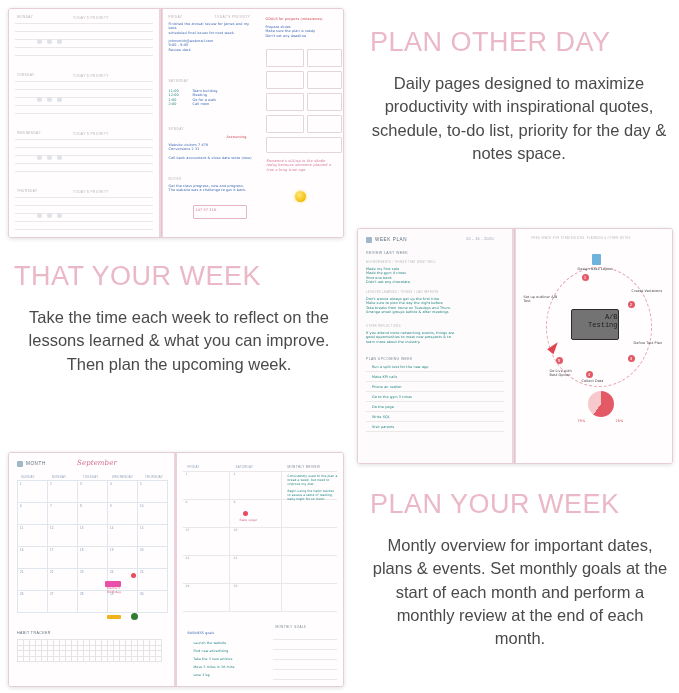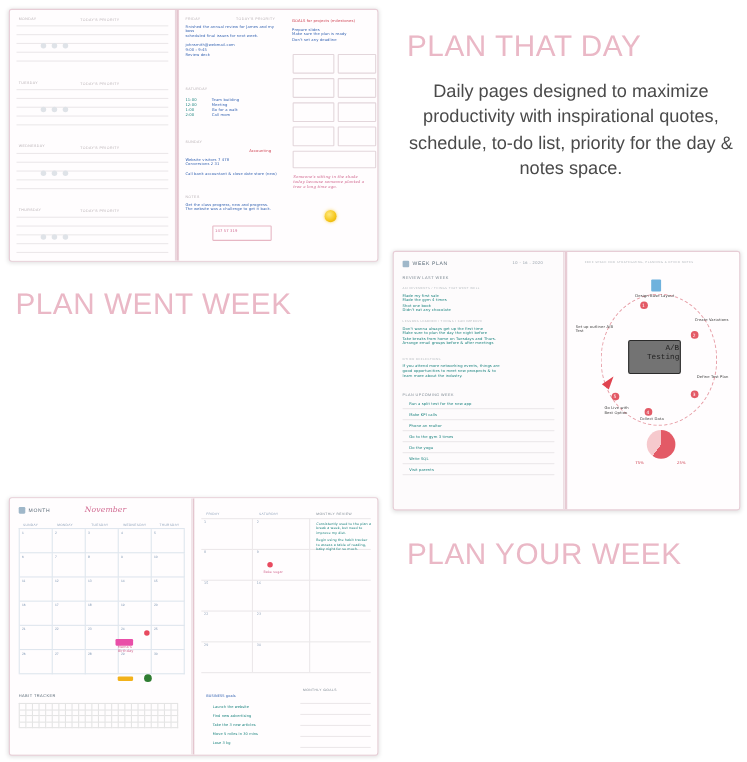--- a/index.html
+++ b/index.html
@@ -321,26 +321,27 @@
       <div class="hand pink script" style="left:104px; top:150px; width:70px; font-size:3.6px">Someone's sitting in the shade today because someone planted a tree a long time ago.</div>
 
       <div class="tinybox" style="left:30px; top:196px; width:52px; height:12px; border-color:#e7b7c4"></div>
       <div class="hand pink" style="left:33px; top:199px">147  57  319</div>
 
       <div class="bulb" style="left:132px; top:182px"></div>
     </div>
   </div>
 
   <div class="section" style="left:370px; top:28px; width:298px;">
-    <h2 class="headline">PLAN THAT DAY</h2>
+    <h2 class="headline">PLAN OTHER DAY</h2>
     <p class="body-text">Daily pages designed to maximize productivity with inspirational quotes, schedule, to-do list, priority for the day &amp; notes space.</p>
   </div>
 
   <div class="section" style="left:14px; top:262px; width:330px;">
-    <h2 class="headline">PLAN WENT WEEK</h2>
+    <h2 class="headline">THAT YOUR WEEK</h2>
+    <p class="body-text">Take the time each week to reflect on the lessons learned &amp; what you can improve. Then plan the upcoming week.</p>
   </div>
 
   <div class="spread" id="spread-week">
     <div class="leaf left">
       <div class="swatch" style="left:8px; top:8px; width:6px; height:6px; background:#9fb7c9; border-radius:1px"></div>
       <div class="hdr-label" style="left:17px; top:8px; font-size:4.6px; color:#5b6b78; letter-spacing:0.6px">WEEK PLAN</div>
       <div class="hdr-label" style="left:108px; top:8px; font-size:3.6px; color:#8e9aa4">10 - 16 . 2020</div>
 
       <div class="hdr-label" style="left:8px; top:22px; font-size:3.6px; color:#7c8892">REVIEW LAST WEEK</div>
 
@@ -413,21 +414,21 @@
       <div class="pie" style="left:72px; top:162px; width:26px; height:26px"></div>
       <div class="hand red" style="left:62px; top:190px; font-size:3.4px">75%</div>
       <div class="hand red" style="left:100px; top:190px; font-size:3.4px">25%</div>
     </div>
   </div>
 
   <div class="spread" id="spread-month">
     <div class="leaf left">
       <div class="swatch" style="left:8px; top:8px; width:6px; height:6px; background:#9fb7c9; border-radius:1px"></div>
       <div class="hdr-label" style="left:17px; top:8px; font-size:4.6px; color:#5b6b78; letter-spacing:0.6px">MONTH</div>
-      <div class="hand pink script" style="left:68px; top:6px; font-size:7px">November</div>
+      <div class="hand pink script" style="left:68px; top:6px; font-size:7px">September</div>
 
       <div class="dow" style="left:12px; top:22px">SUNDAY</div>
       <div class="dow" style="left:43px; top:22px">MONDAY</div>
       <div class="dow" style="left:74px; top:22px">TUESDAY</div>
       <div class="dow" style="left:103px; top:22px">WEDNESDAY</div>
       <div class="dow" style="left:136px; top:22px">THURSDAY</div>
 
       <div class="month-grid" style="left:8px; top:27px; width:150px">
         <div class="cell">
             <span class="dnum">1</span>
@@ -679,15 +680,16 @@
       <div class="rline" style="top:186px; left:96px; right:6px"></div>
       <div class="rline" style="top:196px; left:96px; right:6px"></div>
       <div class="rline" style="top:206px; left:96px; right:6px"></div>
       <div class="rline" style="top:216px; left:96px; right:6px"></div>
       <div class="rline" style="top:226px; left:96px; right:6px"></div>
     </div>
   </div>
 
   <div class="section" style="left:370px; top:490px; width:300px;">
     <h2 class="headline">PLAN YOUR WEEK</h2>
+    <p class="body-text">Montly overview for important dates, plans &amp; events. Set monthly goals at the start of each month and perform a monthly review at the end of each month.</p>
   </div>
 
 </div>
 
 </body></html>

